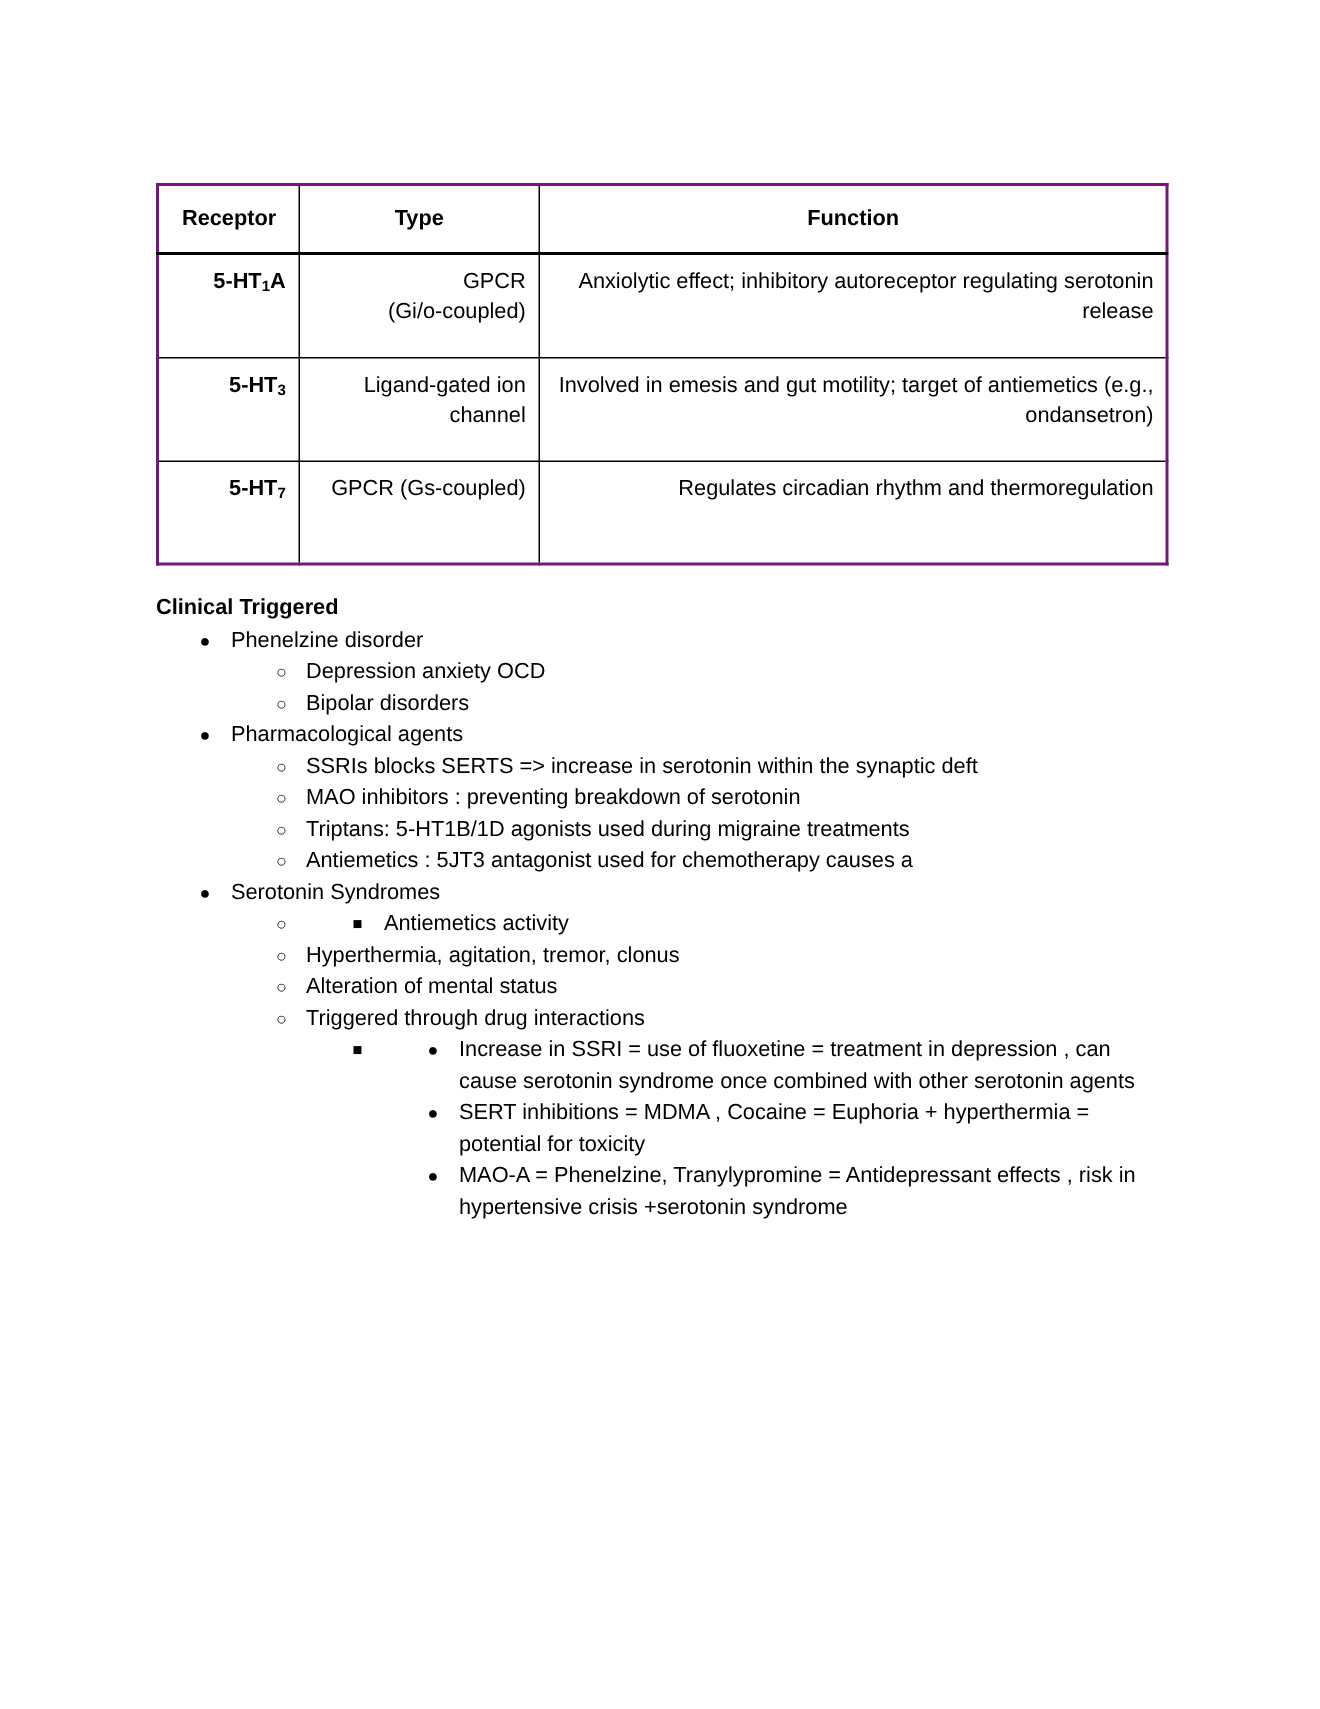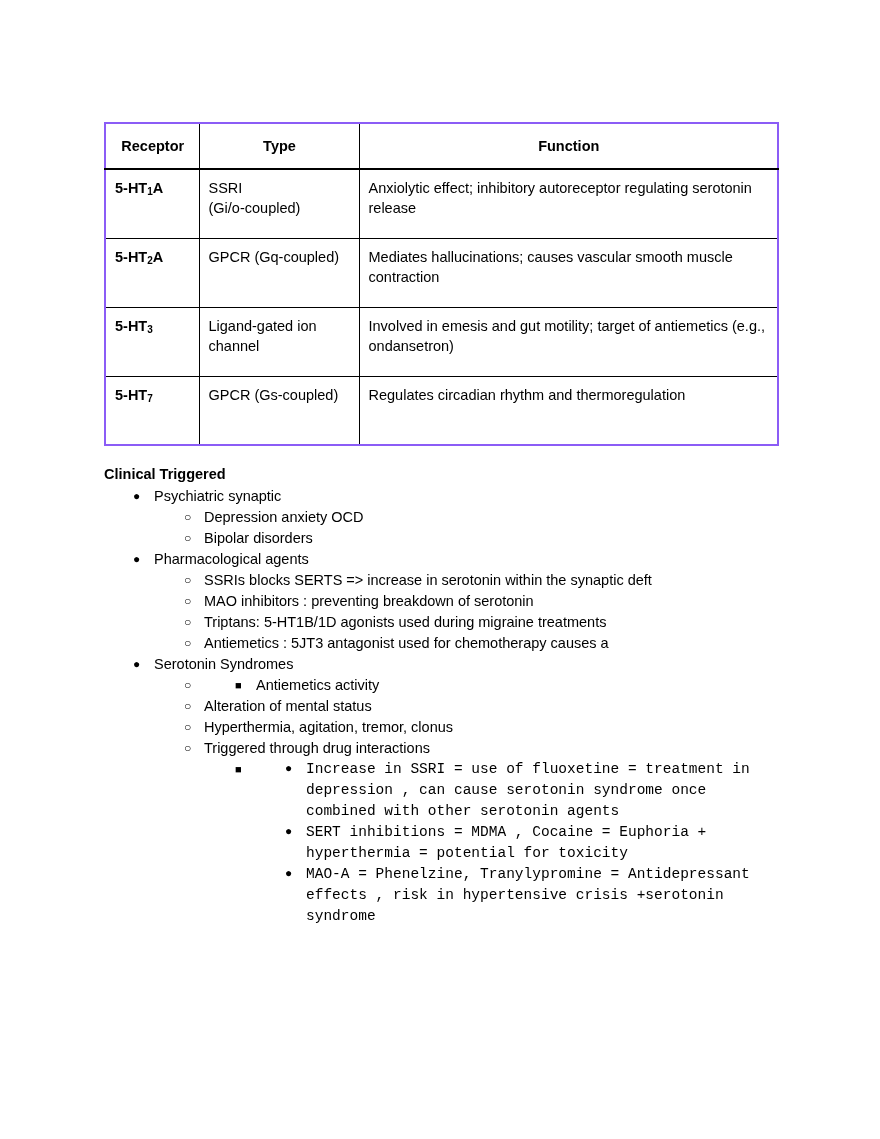--- a/index.html
+++ b/index.html
@@ -20,36 +20,37 @@
     height: 1139px;
     box-sizing: border-box;
     padding: 122px 103px 0 104px;
   }
 
   
   table.receptor-table {
     width: 673px;
     border-collapse: collapse;
     table-layout: fixed;
-    border: 2px solid #8b5cf6;
+    border: 2px solid #701a75;
   }
   table.receptor-table col.c-receptor { width: 94px; }
   table.receptor-table col.c-type     { width: 160px; }
   table.receptor-table col.c-function { width: 419px; }
 
   table.receptor-table th,
   table.receptor-table td {
     border-left: 1px solid #000;
     border-right: 1px solid #000;
     border-top: 1px solid #000;
     border-bottom: 1px solid #000;
     vertical-align: top;
     padding: 8px 8px 8px 9px;
     font-size: 14.5px;
     line-height: 20px;
+    text-align: right;
   }
   table.receptor-table thead th {
     text-align: center;
     font-weight: bold;
     padding-top: 12px;
     padding-bottom: 12px;
     border-bottom: 2px solid #000;
   }
   table.receptor-table thead th.th-receptor { }
   table.receptor-table tbody tr { height: 69px; }
@@ -111,21 +112,21 @@
   
   ul.lvl3 > li { padding-left: 52px; }
   ul.lvl3 > li > .marker {
     position: absolute;
     left: 31px;
     top: 0;
     line-height: 21px;
     font-size: 11px;
   }
   
-  ul.lvl4 > li { padding-left: 50px; font-family: Liberation Mono, monospace; }
+  ul.lvl4 > li { padding-left: 50px; }
   ul.lvl4 > li > .marker {
     position: absolute;
     left: 29px;
     top: 0;
     line-height: 21px;
     font-size: 12px;
   }
   .marker.disc::before   { content: "\25CF"; }
   .marker.circle::before { content: "\25CB"; }
   .marker.square::before { content: "\25A0"; }
@@ -146,34 +147,25 @@
       <tr>
         <th class="th-receptor">Receptor</th>
         <th>Type</th>
         <th>Function</th>
       </tr>
     </thead>
     <tbody id="table-body">
         <tr>
           <td class="cell-receptor">5-HT<sub>1</sub>A</td>
           <td>
-            <span class="cell-line">SSRI</span>
+            <span class="cell-line">GPCR</span>
             <span class="cell-line">(Gi/o-coupled)</span>
           </td>
           <td>
             <span class="cell-line">Anxiolytic effect; inhibitory autoreceptor regulating serotonin release</span>
-          </td>
-        </tr>
-        <tr>
-          <td class="cell-receptor">5-HT<sub>2</sub>A</td>
-          <td>
-            <span class="cell-line">GPCR (Gq-coupled)</span>
-          </td>
-          <td>
-            <span class="cell-line">Mediates hallucinations; causes vascular smooth muscle contraction</span>
           </td>
         </tr>
         <tr>
           <td class="cell-receptor">5-HT<sub>3</sub></td>
           <td>
             <span class="cell-line">Ligand-gated ion channel</span>
           </td>
           <td>
             <span class="cell-line">Involved in emesis and gut motility; target of antiemetics (e.g., ondansetron)</span>
           </td>
@@ -188,21 +180,21 @@
           </td>
         </tr>
       </tbody>
   </table>
 
   <div class="section-heading">Clinical Triggered</div>
 
   <ul class="outline lvl1" id="outline-root">
       <li>
         <span class="marker disc"></span>
-        <span class="li-text">Psychiatric synaptic</span>
+        <span class="li-text">Phenelzine disorder</span>
         <ul class="outline lvl2">
           <li>
             <span class="marker circle"></span>
             <span class="li-text">Depression anxiety OCD</span>
           </li>
           <li>
             <span class="marker circle"></span>
             <span class="li-text">Bipolar disorders</span>
           </li>
         </ul>
@@ -237,25 +229,25 @@
             <span class="marker circle"></span>
             <ul class="outline lvl3">
               <li>
                 <span class="marker square"></span>
                 <span class="li-text">Antiemetics activity</span>
               </li>
             </ul>
           </li>
           <li>
             <span class="marker circle"></span>
+            <span class="li-text">Hyperthermia, agitation, tremor, clonus</span>
+          </li>
+          <li>
+            <span class="marker circle"></span>
             <span class="li-text">Alteration of mental status</span>
-          </li>
-          <li>
-            <span class="marker circle"></span>
-            <span class="li-text">Hyperthermia, agitation, tremor, clonus</span>
           </li>
           <li>
             <span class="marker circle"></span>
             <span class="li-text">Triggered through drug interactions</span>
             <ul class="outline lvl3">
               <li>
                 <span class="marker square"></span>
                 <ul class="outline lvl4">
                   <li>
                     <span class="marker disc"></span>

